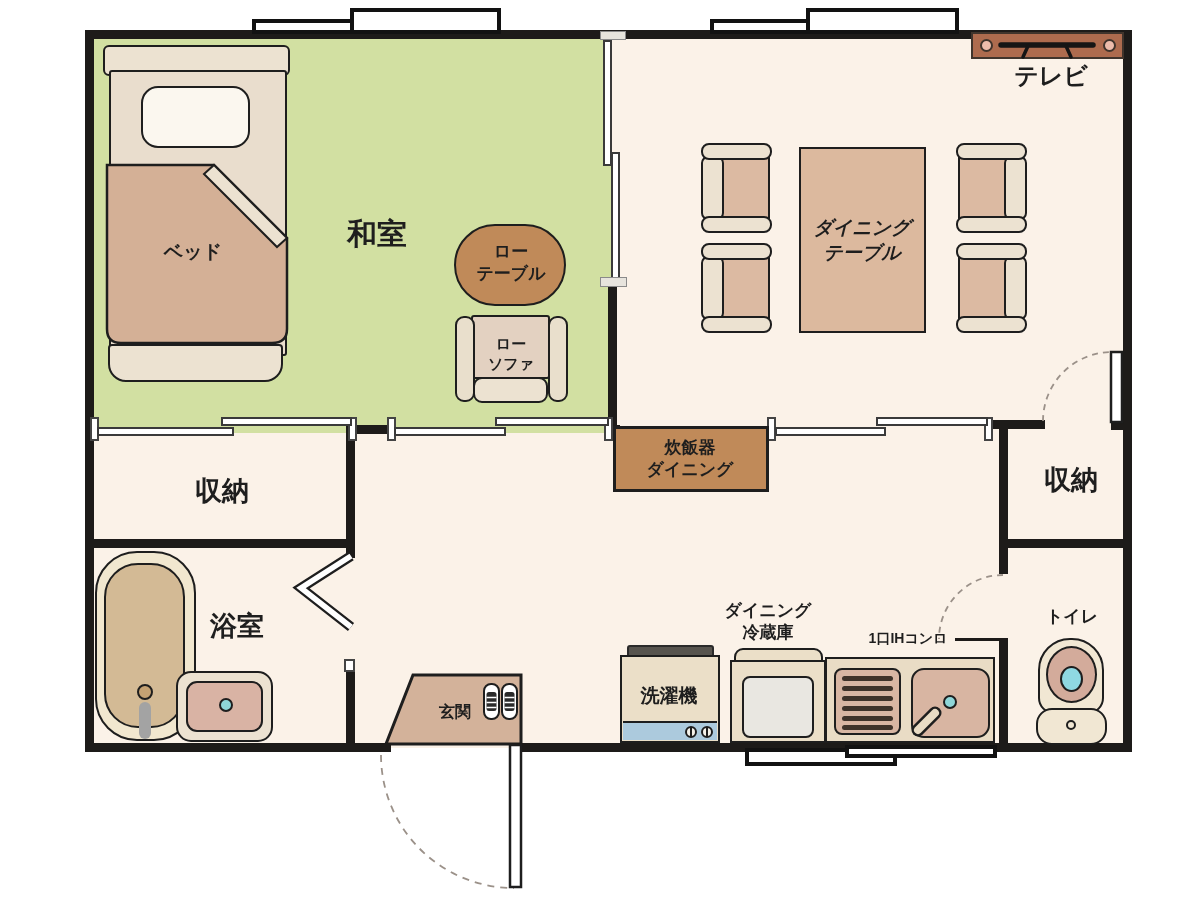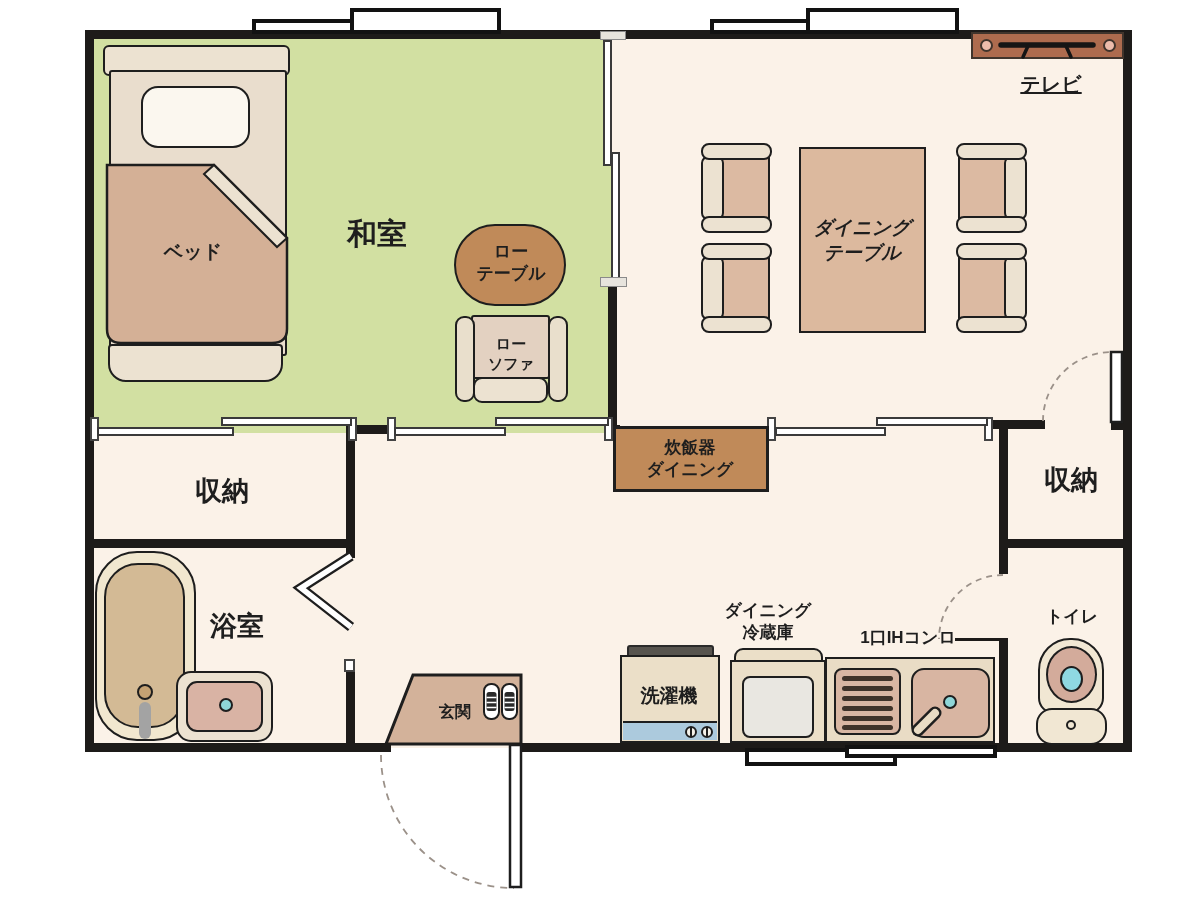--- a/index.html
+++ b/index.html
@@ -180,35 +180,35 @@
     <span>テーブル</span>
   </div>
   <div class="lbl" style="left:511px;top:353px;font-size:15px;">
     <span>ロー</span>
     <span>ソファ</span>
   </div>
   <div class="lbl" style="left:862px;top:241px;font-size:19px;font-style:italic;">
     <span>ダイニング</span>
     <span>テーブル</span>
   </div>
-  <div class="lbl" style="left:1051px;top:84px;font-size:20px;text-decoration:underline;">テレビ</div>
+  <div class="lbl" style="left:1051px;top:76px;font-size:24px;">テレビ</div>
   <div class="lbl" style="left:690px;top:459px;font-size:17px;">
     <span>炊飯器</span>
     <span>ダイニング</span>
   </div>
   <div class="lbl" style="left:222px;top:492px;font-size:27px;">収納</div>
   <div class="lbl" style="left:1071px;top:481px;font-size:27px;">収納</div>
   <div class="lbl" style="left:237px;top:627px;font-size:27px;">浴室</div>
   <div class="lbl" style="left:455px;top:712px;font-size:16px;">玄関</div>
   <div class="lbl" style="left:669px;top:696px;font-size:19px;">洗濯機</div>
   <div class="lbl" style="left:768px;top:622px;font-size:17px;">
     <span>ダイニング</span>
     <span>冷蔵庫</span>
   </div>
-  <div class="lbl" style="left:908px;top:638px;font-size:17px;">1口IHコンロ</div>
+  <div class="lbl" style="left:908px;top:638px;font-size:14px;">1口IHコンロ</div>
   <div class="lbl" style="left:1072px;top:617px;font-size:17px;">トイレ</div>
 
   <svg class="overlay" width="1200" height="900">
     <path d="M 1001 45 L 1093 45" stroke="#151515" stroke-width="5.5" stroke-linecap="round" fill="none"></path>
     <path d="M 1028 46 L 1023 57 M 1066 46 L 1071 57" stroke="#151515" stroke-width="3.5" stroke-linecap="round" fill="none"></path>
 
     <path d="M 1043 421 A 69 69 0 0 1 1112 352" stroke="#9b9189" stroke-width="1.8" stroke-dasharray="6 5" fill="none"></path>
     <rect x="1111" y="352" width="11" height="70" fill="#ffffff" stroke="#1e1e1e" stroke-width="2.5"></rect>
 
     <path d="M 1003 575 A 64 64 0 0 0 939 639" stroke="#9b9189" stroke-width="1.8" stroke-dasharray="6 5" fill="none"></path>

